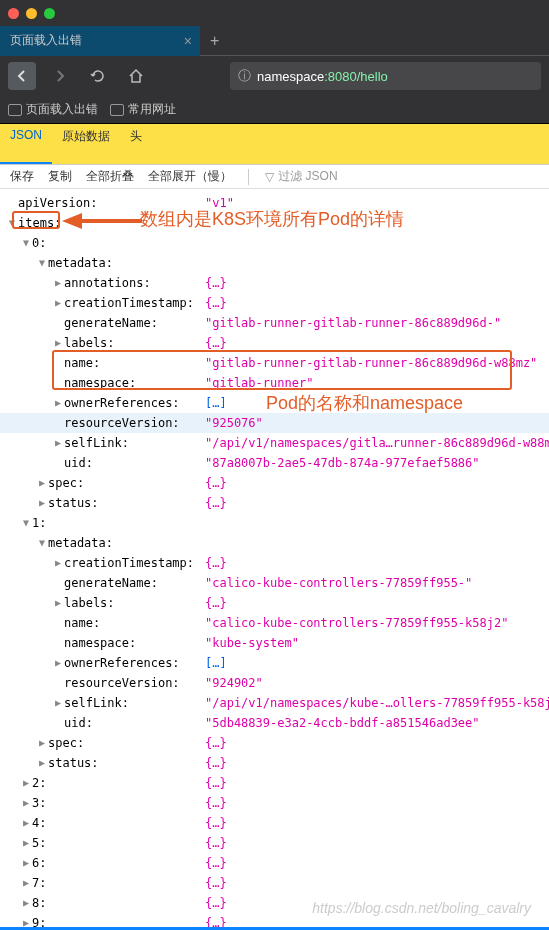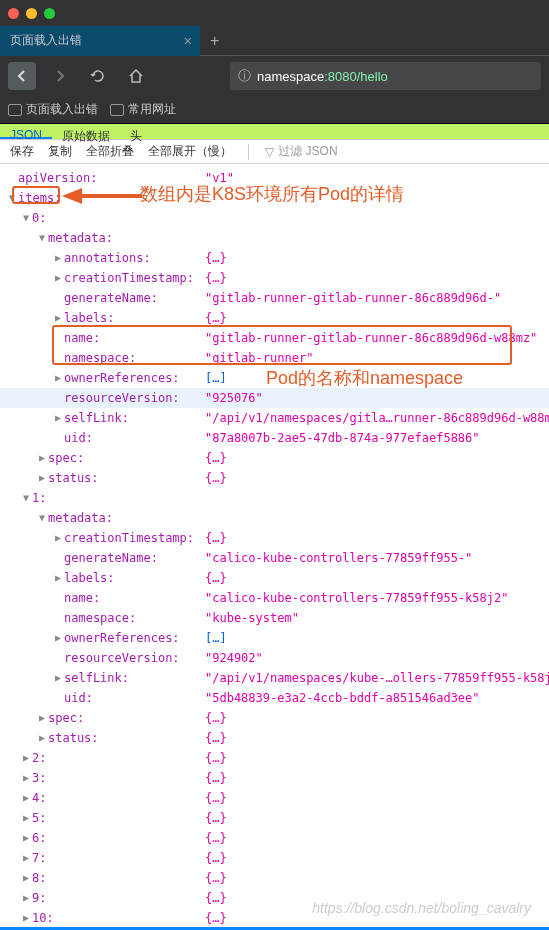--- a/index.html
+++ b/index.html
@@ -16,32 +16,32 @@
 .newtab { color: #aaa; margin-left: 10px; font-size: 16px; }
 .toolbar { background: #323234; height: 40px; display: flex; align-items: center; padding: 0 8px; gap: 10px; }
 .nav-btn { width: 28px; height: 28px; display: flex; align-items: center; justify-content: center; color: #888; border-radius: 4px; }
 .nav-btn.active { background: #555a5f; color: #ddd; }
 .url-bar { flex: 1; background: #474749; border-radius: 4px; height: 28px; display: flex; align-items: center; padding: 0 8px; color: #aaa; font-size: 13px; margin-left: 70px; }
 .url-host { color: #fff; }
 .url-path { color: #86efac; }
 .bookmarks { background: #323234; height: 28px; display: flex; align-items: center; padding: 0 8px; gap: 12px; border-bottom: 1px solid #000; }
 .bm-item { display: flex; align-items: center; gap: 4px; color: #ccc; font-size: 12px; }
 .bm-icon { width: 14px; height: 12px; border: 1px solid #999; border-radius: 2px; }
-.jsontabs { background: #bef264; height: 16px; display: flex; border-bottom: 1px solid #ccc; }
+.jsontabs { background: #fde047; height: 41px; display: flex; border-bottom: 1px solid #ccc; }
 .jtab { padding: 4px 10px; color: #333; font-size: 12px; cursor: pointer; }
 .jtab.active { color: #0066cc; border-bottom: 2px solid #0a84ff; }
 .jsontoolbar { height: 24px; display: flex; align-items: center; gap: 14px; padding: 0 10px; border-bottom: 1px solid #ddd; font-size: 12px; color: #333; }
 .jt-sep { border-left: 1px solid #ccc; height: 16px; margin: 0 2px; }
 .filter { color: #999; display: flex; align-items: center; gap: 4px; }
 .json-body { font-family: Menlo, Consolas, monospace; font-size: 12px; line-height: 20px; padding: 4px 0; }
 .row { display: flex; white-space: nowrap; height: 20px; align-items: center; }
 .row.hl { background: #e8f2fb; }
 .indent { display: inline-block; }
 .tw { width: 12px; display: inline-block; text-align: center; color: #888; font-size: 10px; cursor: pointer; }
-.key { color: #a21caf; }
+.key { color: #000000; }
 .val { color: #dd00a9; position: absolute; left: 205px; }
 .val.arr { color: #0060df; }
 .items-box { border: 2px solid #e35d27; border-radius: 3px; position: absolute; }
 .arrow-ann { position: absolute; color: #e35d27; font-weight: bold; display: flex; align-items: center; }
 .arrow-line { height: 4px; background: #e35d27; }
 .arrow-head { width: 0; height: 0; border-top: 8px solid transparent; border-bottom: 8px solid transparent; border-right: 20px solid #e35d27; }
 .ann-text { color: #e35d27; font-size: 18px; font-family: sans-serif; font-weight: 500; position: absolute; }
 .watermark { position: absolute; bottom: 14px; right: 18px; color: #ccc; font-size: 14px; font-style: italic; }
 .bottom-border { position: absolute; bottom: 0; left: 0; right: 0; height: 3px; background: #0a84ff; }
 </style>

